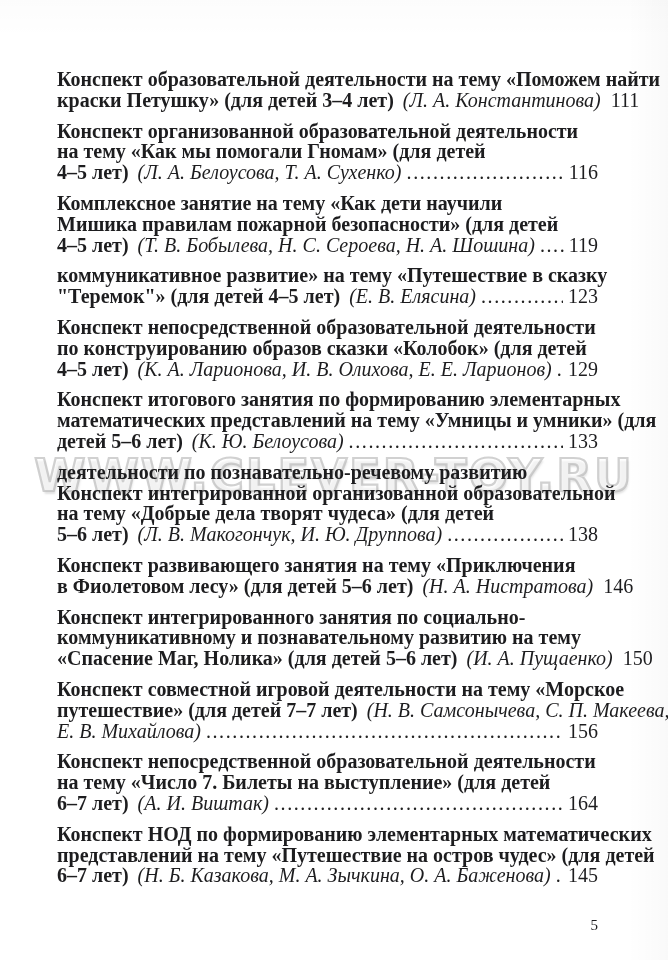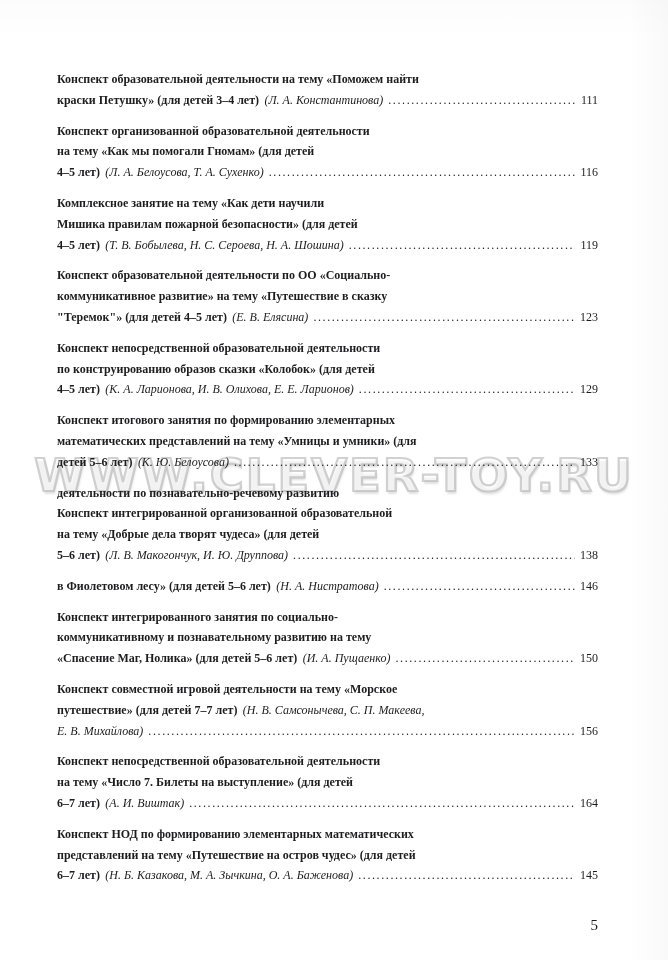--- a/index.html
+++ b/index.html
@@ -32,21 +32,21 @@
     text-shadow: 1px 3px 2px rgba(150,150,150,0.28);
     transform: scaleX(1.03);
   }
   .content {
     position: relative;
     z-index: 1;
     padding: 69px 70px 0 57px;
   }
   .entry { margin: 0 0 10px 0; }
   .line {
-    font-size: 12px;
+    font-size: 20px;
     line-height: 20.8px;
     white-space: nowrap;
   }
   .seg-b { font-weight: 700; }
   .seg-i { font-style: italic; font-weight: 400; }
   .seg-b + .seg-i { margin-left: 0.45em; }
   .leader-line { display: flex; align-items: center; }
   .leader-line .seg-b, .leader-line .seg-i, .leader-line .pnum, .leader-line .dots {
     flex: 0 0 auto;
   }
@@ -99,21 +99,20 @@
         <div class="line"><span class="seg-b">Комплексное занятие на тему «Как дети научили</span></div>
         <div class="line"><span class="seg-b">Мишика правилам пожарной безопасности» (для детей</span></div>
         <div class="line leader-line">
           <span class="seg-b">4–5 лет)</span>
           <span class="seg-i">(Т. В. Бобылева, Н. С. Сероева, Н. А. Шошина)</span>
           <span class="dots">........................................................................................................................................................................................................</span>
           <span class="pnum">119</span>
         </div>
       </div>
       <div class="entry">
-        <div class="line"><span class="seg-b">Конспект образовательной деятельности по ОО «Социально-</span></div>
         <div class="line"><span class="seg-b">коммуникативное развитие» на тему «Путешествие в сказку</span></div>
         <div class="line leader-line">
           <span class="seg-b">"Теремок"» (для детей 4–5 лет)</span>
           <span class="seg-i">(Е. В. Елясина)</span>
           <span class="dots">........................................................................................................................................................................................................</span>
           <span class="pnum">123</span>
         </div>
       </div>
       <div class="entry">
         <div class="line"><span class="seg-b">Конспект непосредственной образовательной деятельности</span></div>
@@ -140,20 +139,21 @@
         <div class="line"><span class="seg-b">Конспект интегрированной организованной образовательной</span></div>
         <div class="line"><span class="seg-b">на тему «Добрые дела творят чудеса» (для детей</span></div>
         <div class="line leader-line">
           <span class="seg-b">5–6 лет)</span>
           <span class="seg-i">(Л. В. Макогончук, И. Ю. Друппова)</span>
           <span class="dots">........................................................................................................................................................................................................</span>
           <span class="pnum">138</span>
         </div>
       </div>
       <div class="entry">
+        <div class="line"><span class="seg-b">Конспект развивающего занятия на тему «Приключения</span></div>
         <div class="line leader-line">
           <span class="seg-b">в Фиолетовом лесу» (для детей 5–6 лет)</span>
           <span class="seg-i">(Н. А. Нистратова)</span>
           <span class="dots">........................................................................................................................................................................................................</span>
           <span class="pnum">146</span>
         </div>
       </div>
       <div class="entry">
         <div class="line"><span class="seg-b">Конспект интегрированного занятия по социально-</span></div>
         <div class="line"><span class="seg-b">коммуникативному и познавательному развитию на тему</span></div>

